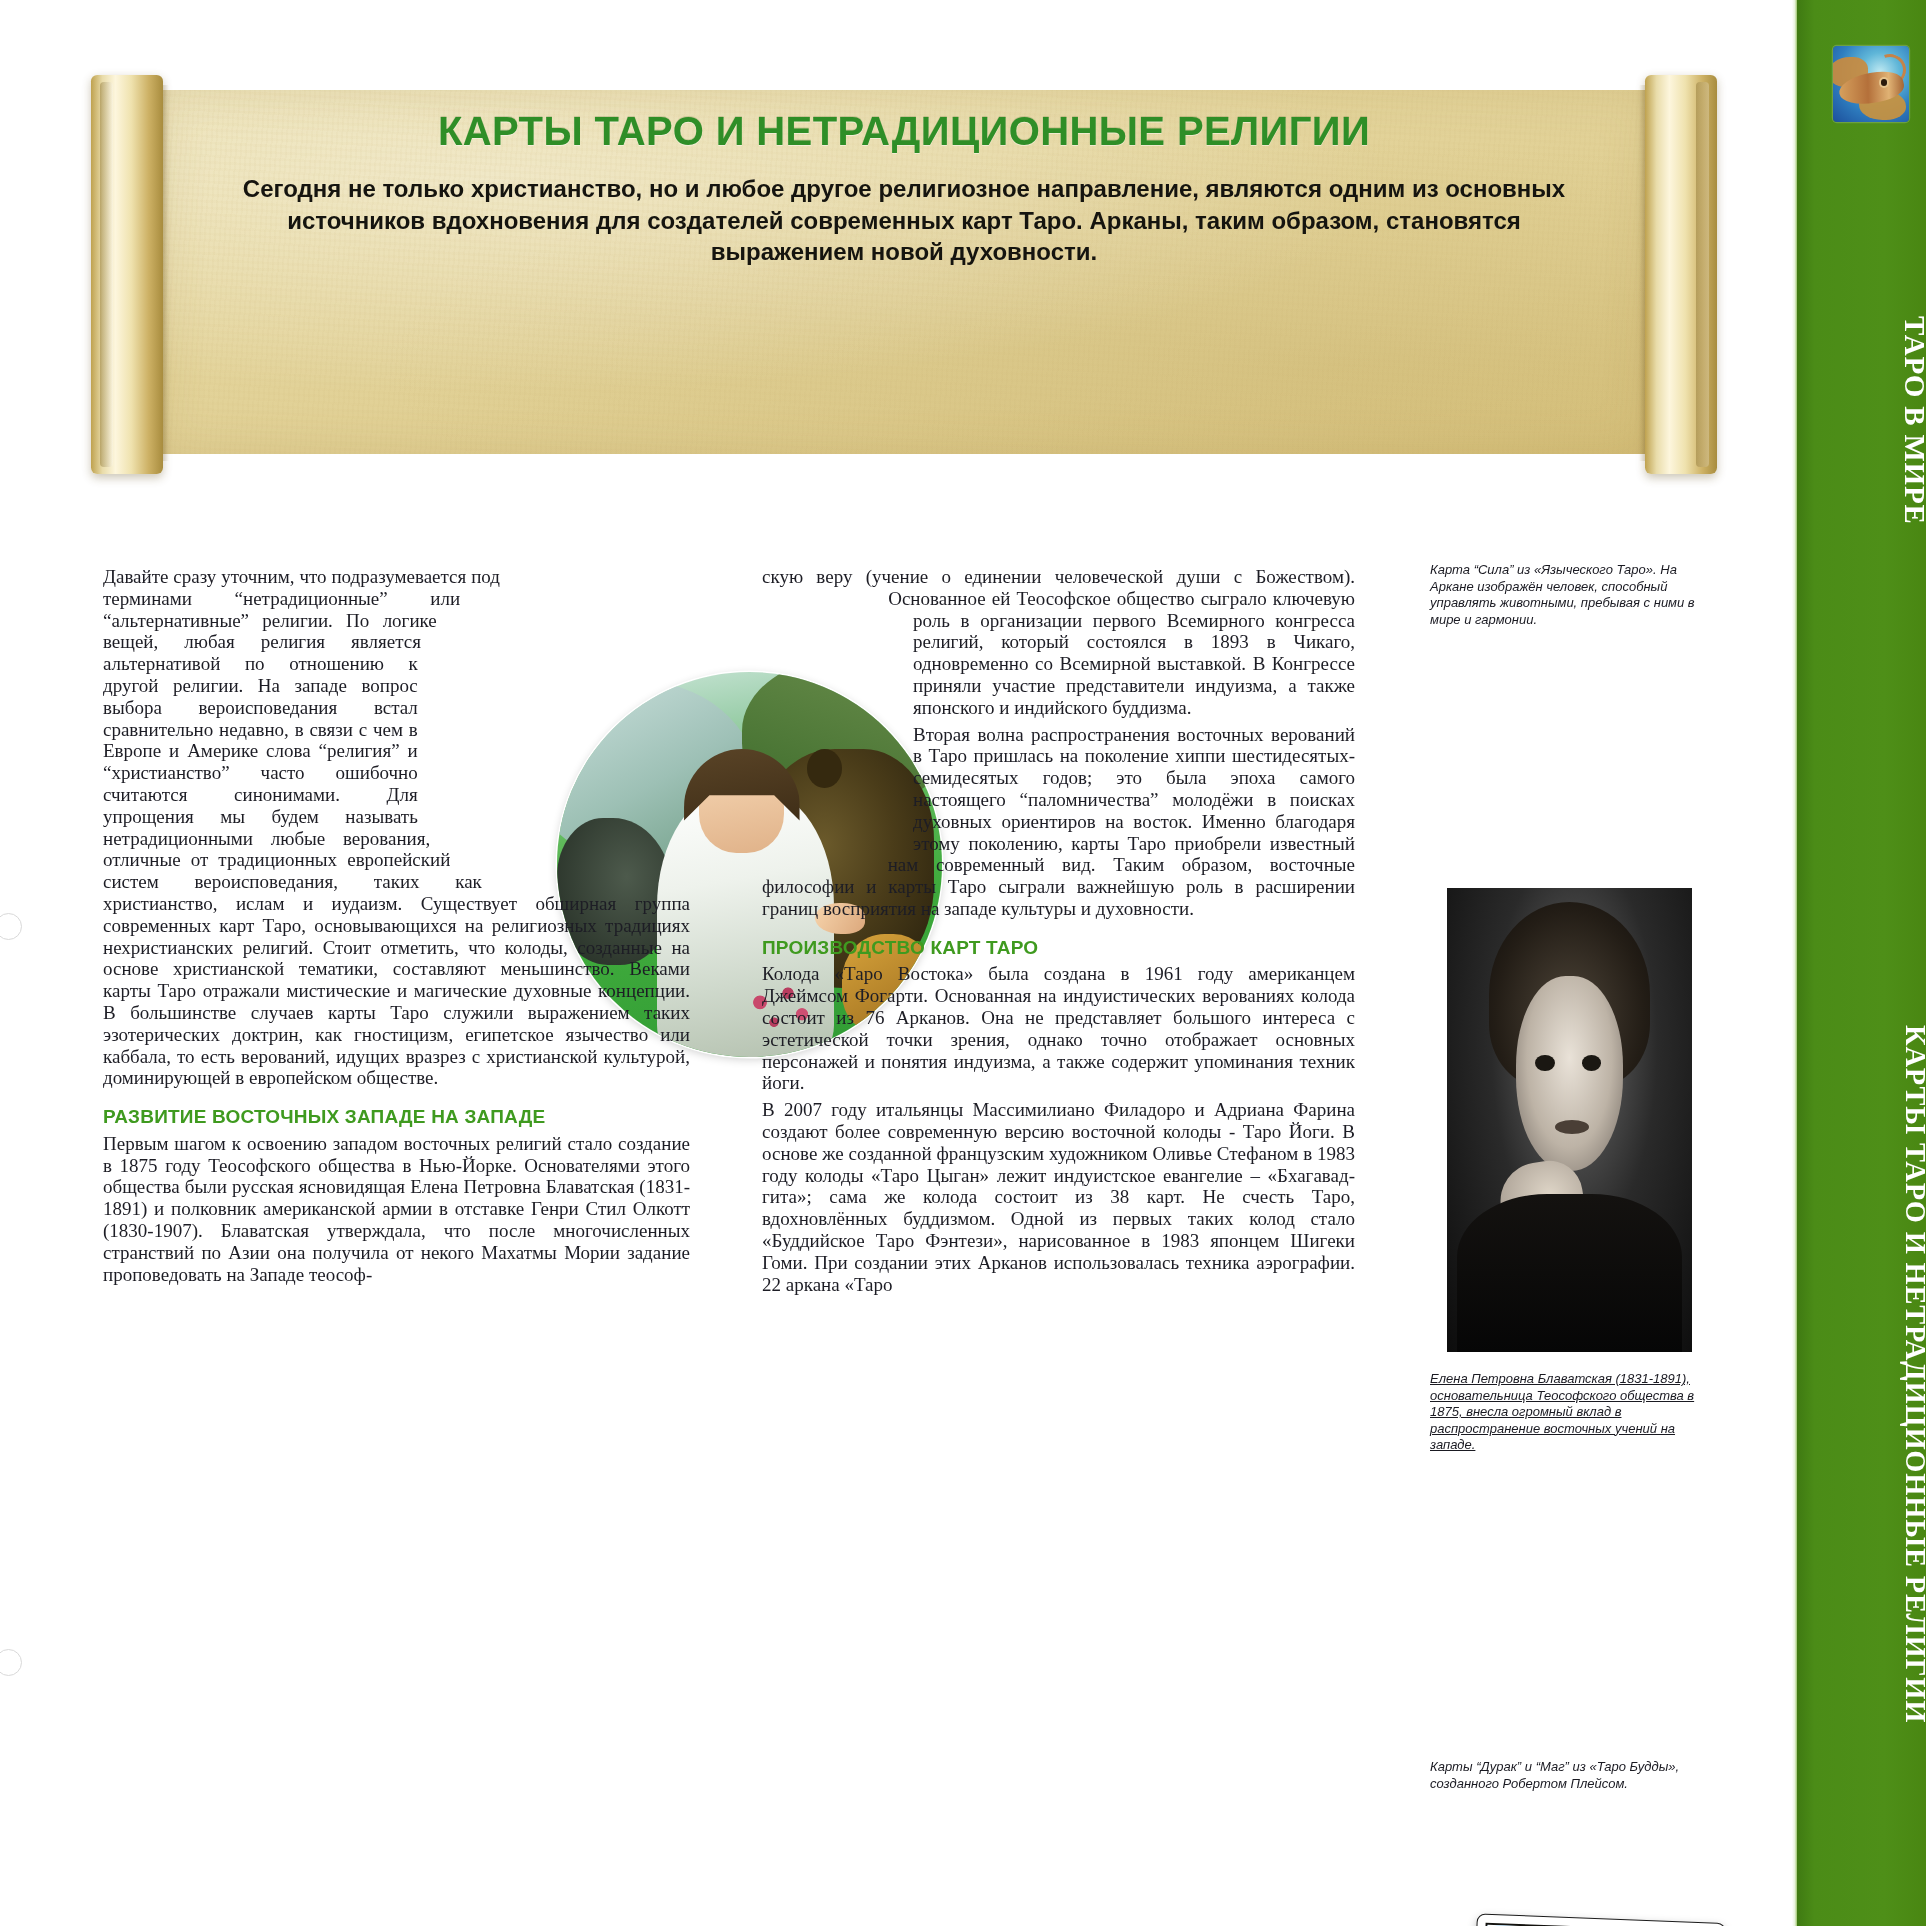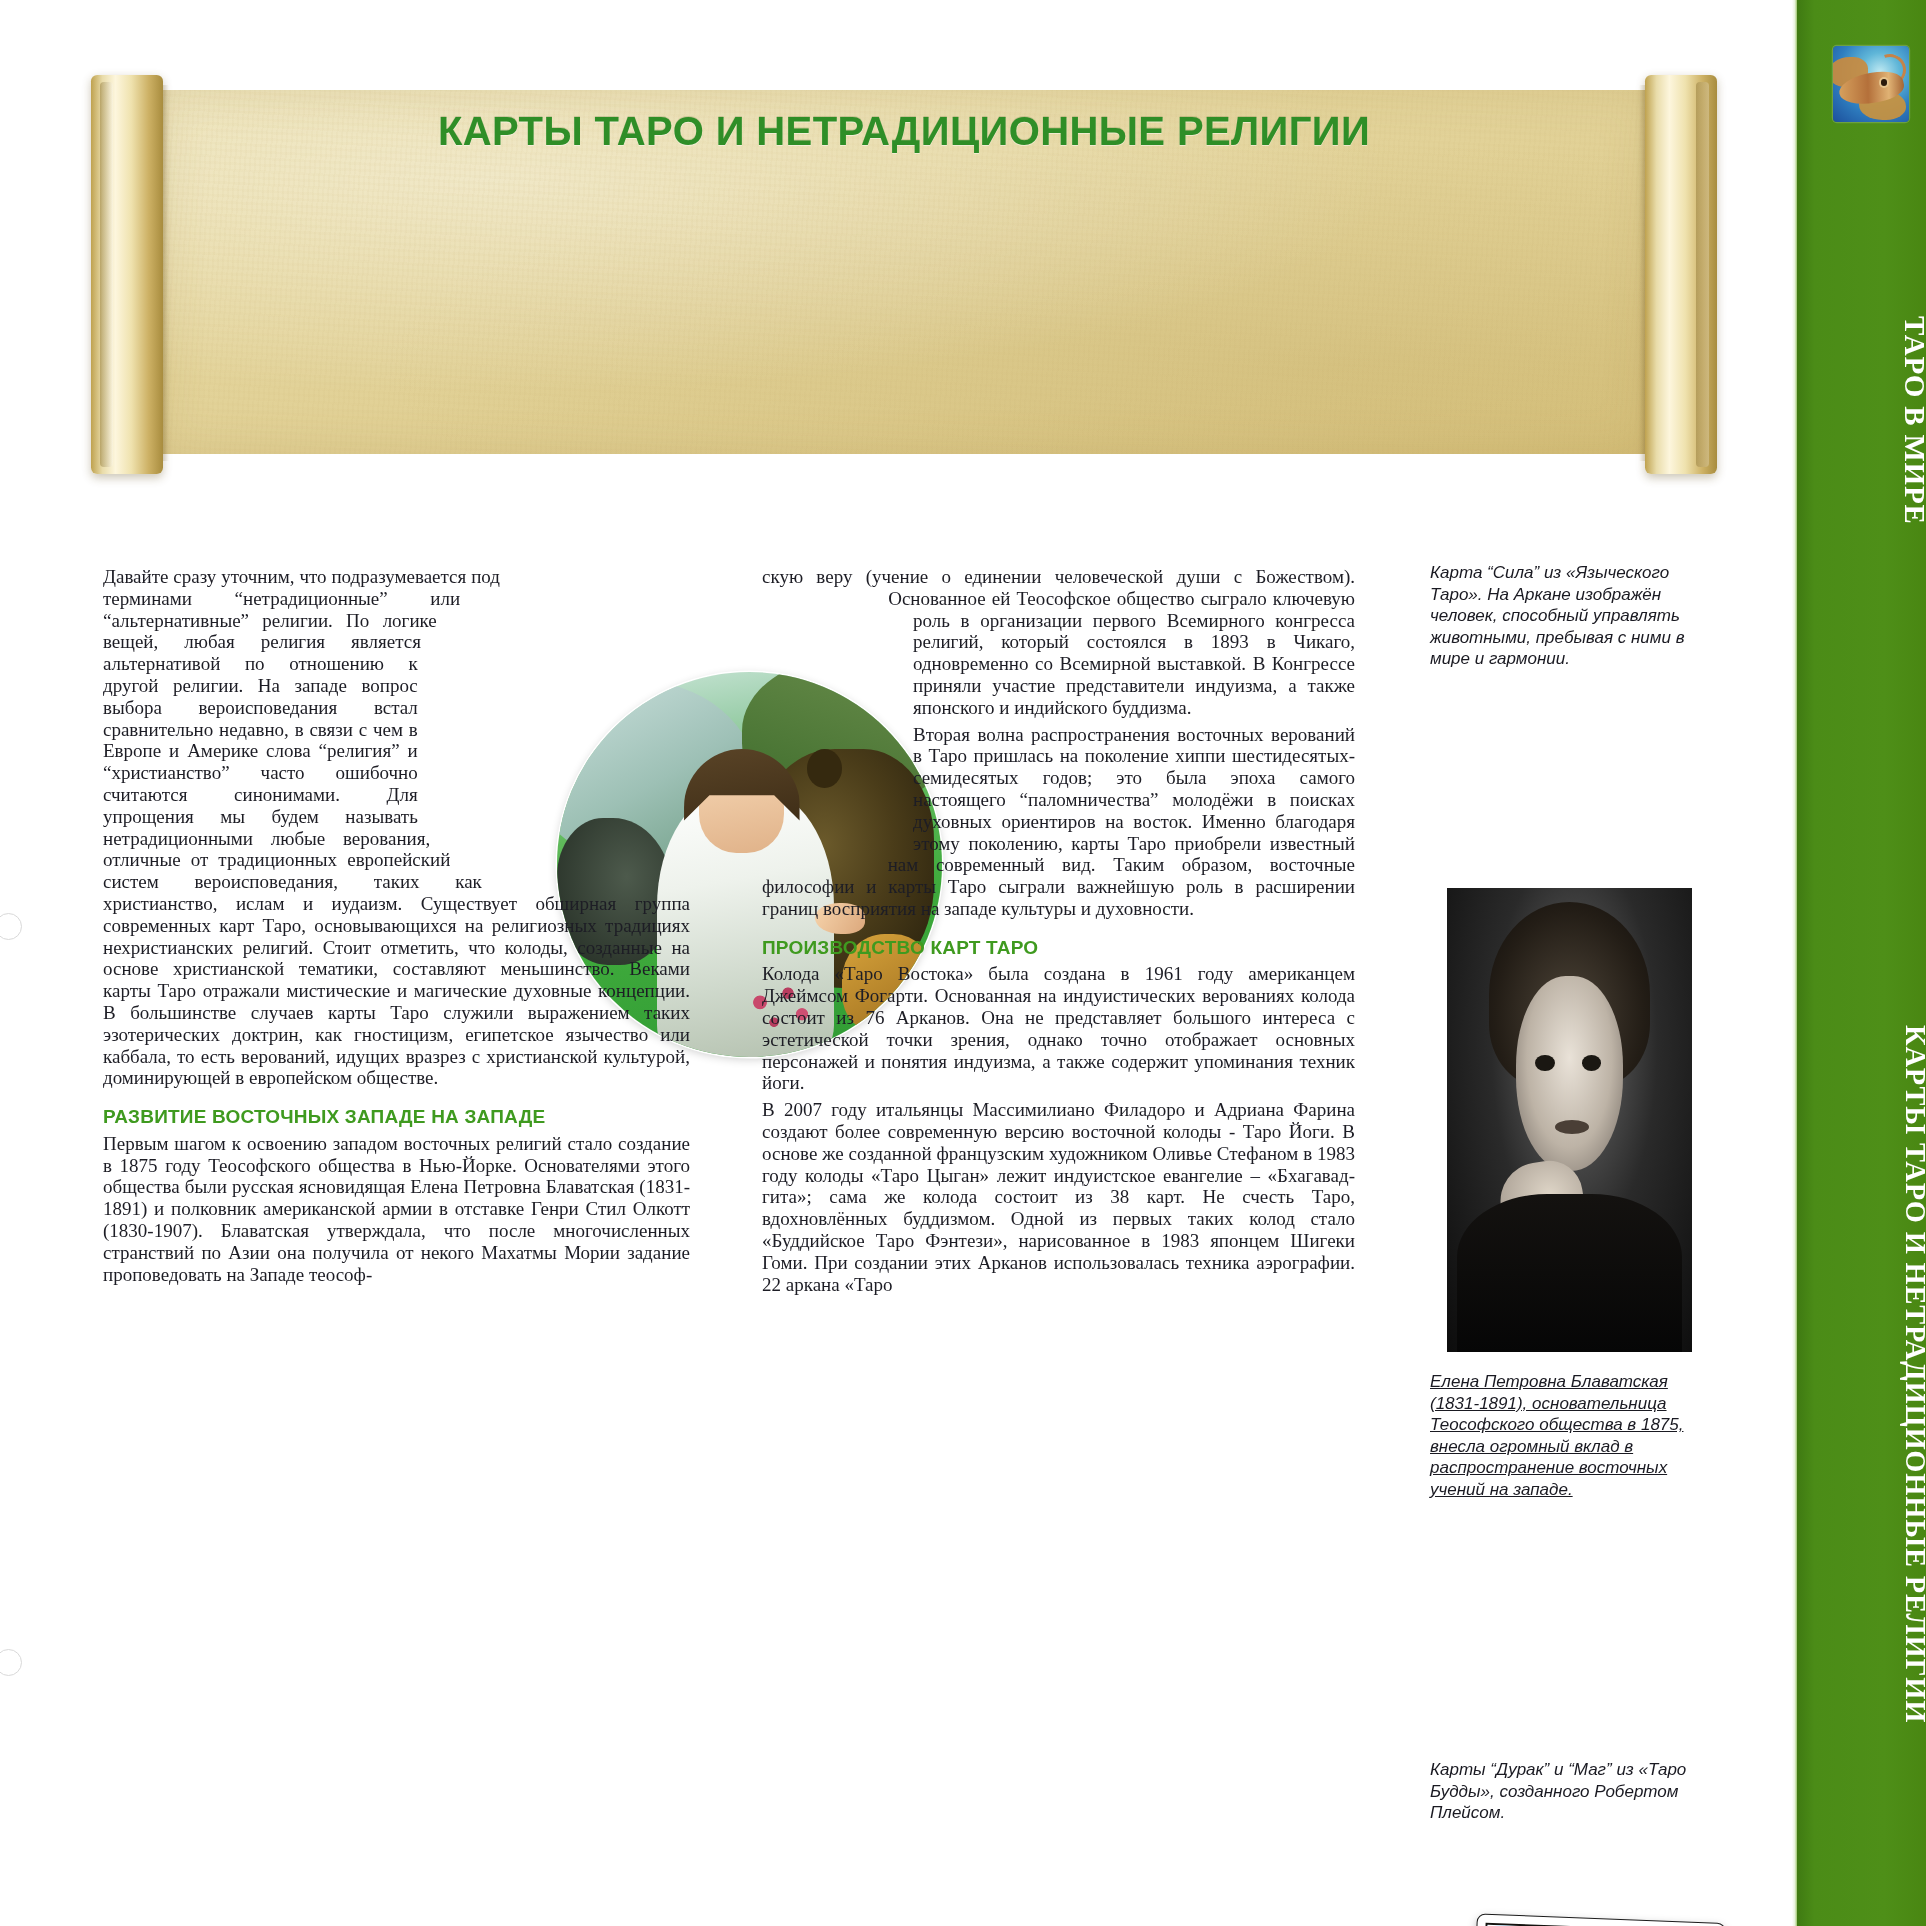--- a/index.html
+++ b/index.html
@@ -120,21 +120,21 @@
   .ra-hand{position:absolute;right:20%;top:60%;width:13%;height:8%;
       background:linear-gradient(120deg,#f7d5ad,#dba77b);border-radius:50% 46% 40% 54%;}
   .ra-flowers{position:absolute;left:45%;bottom:4%;width:26%;height:17%;
       background:radial-gradient(circle at 30% 40%,#c8486b 0 8%,transparent 9%),
                  radial-gradient(circle at 58% 26%,#b83d5f 0 7%,transparent 8%),
                  radial-gradient(circle at 72% 58%,#cd4f72 0 7%,transparent 8%),
                  radial-gradient(circle at 44% 70%,#b63c5e 0 6%,transparent 7%);}
 
   
   .side{position:absolute;left:1430px;width:266px;
-     font-family:"Liberation Sans",sans-serif;font-style:italic;font-size:17px;
+     font-family:"Liberation Sans",sans-serif;font-style:italic;font-size:13px;
      line-height:1.27;color:#1a1a22;}
   .side-1{top:562px;}
   .side-2{top:1371px;text-decoration:underline;}
   .side-3{top:1759px;}
 
   .photo{position:absolute;left:1447px;top:888px;width:245px;height:464px;
      background:#111;overflow:hidden;}
   .ph-bg{position:absolute;inset:0;background:
      radial-gradient(ellipse at 52% 34%,#6e6e6e 0%,#2a2a2a 46%,#0c0c0c 100%);}
   .ph-hair{position:absolute;left:17%;top:3%;width:66%;height:40%;
@@ -186,20 +186,21 @@
     <div class="scroll-body"></div>
     <div class="scroll-edge l"></div>
     <div class="scroll-edge r"></div>
     <div class="roll left">
         <div class="lip"></div>
       </div>
     <div class="roll right">
         <div class="lip"></div>
       </div>
     <div class="banner-title">КАРТЫ ТАРО И НЕТРАДИЦИОННЫЕ РЕЛИГИИ</div>
+    <div class="banner-sub">Сегодня не только христианство, но и любое другое религиозное направление, являются одним из основных источников вдохновения для создателей современных карт Таро. Арканы, таким образом, становятся выражением новой духовности.</div>
   </div>
 
   <div class="round-art">
     <div class="ra-sky"></div>
       <div class="ra-rock"></div>
       <div class="ra-rock2"></div>
     <div class="ra-wolf"></div>
     <div class="ra-bear"></div>
       <div class="ra-bear-ear"></div>
       <div class="ra-bear-snout"></div>

